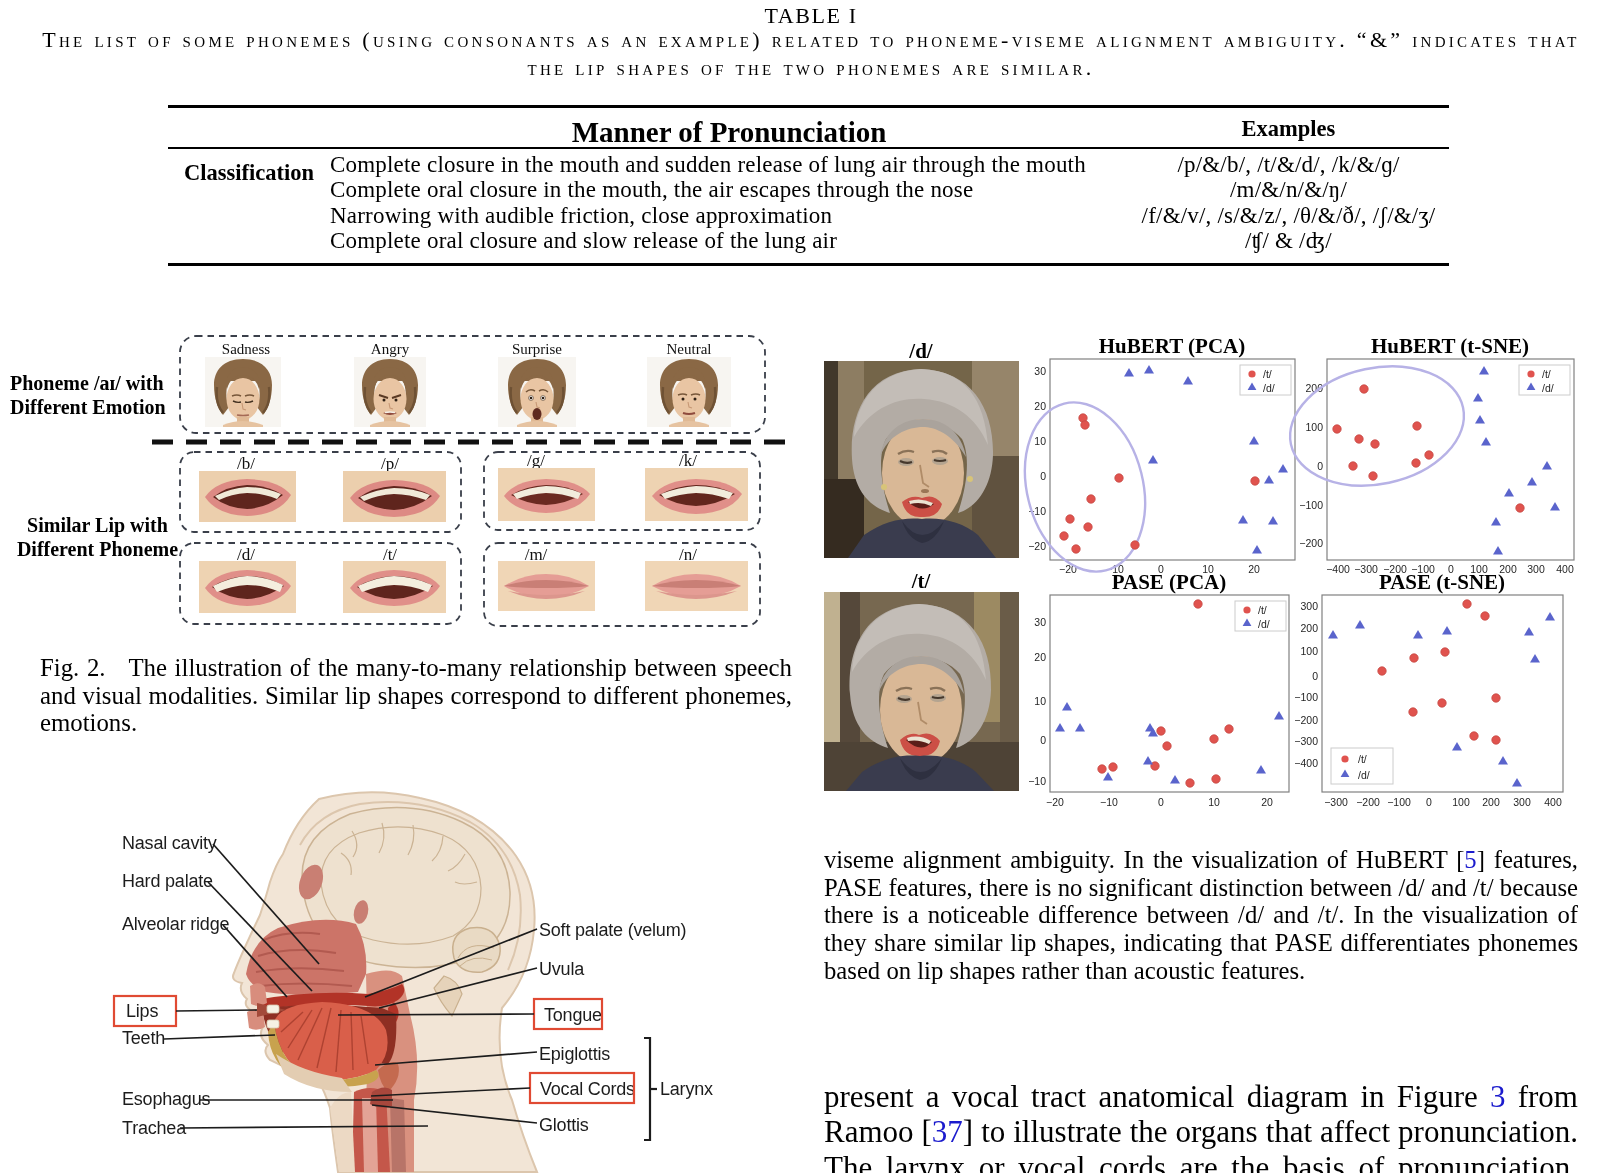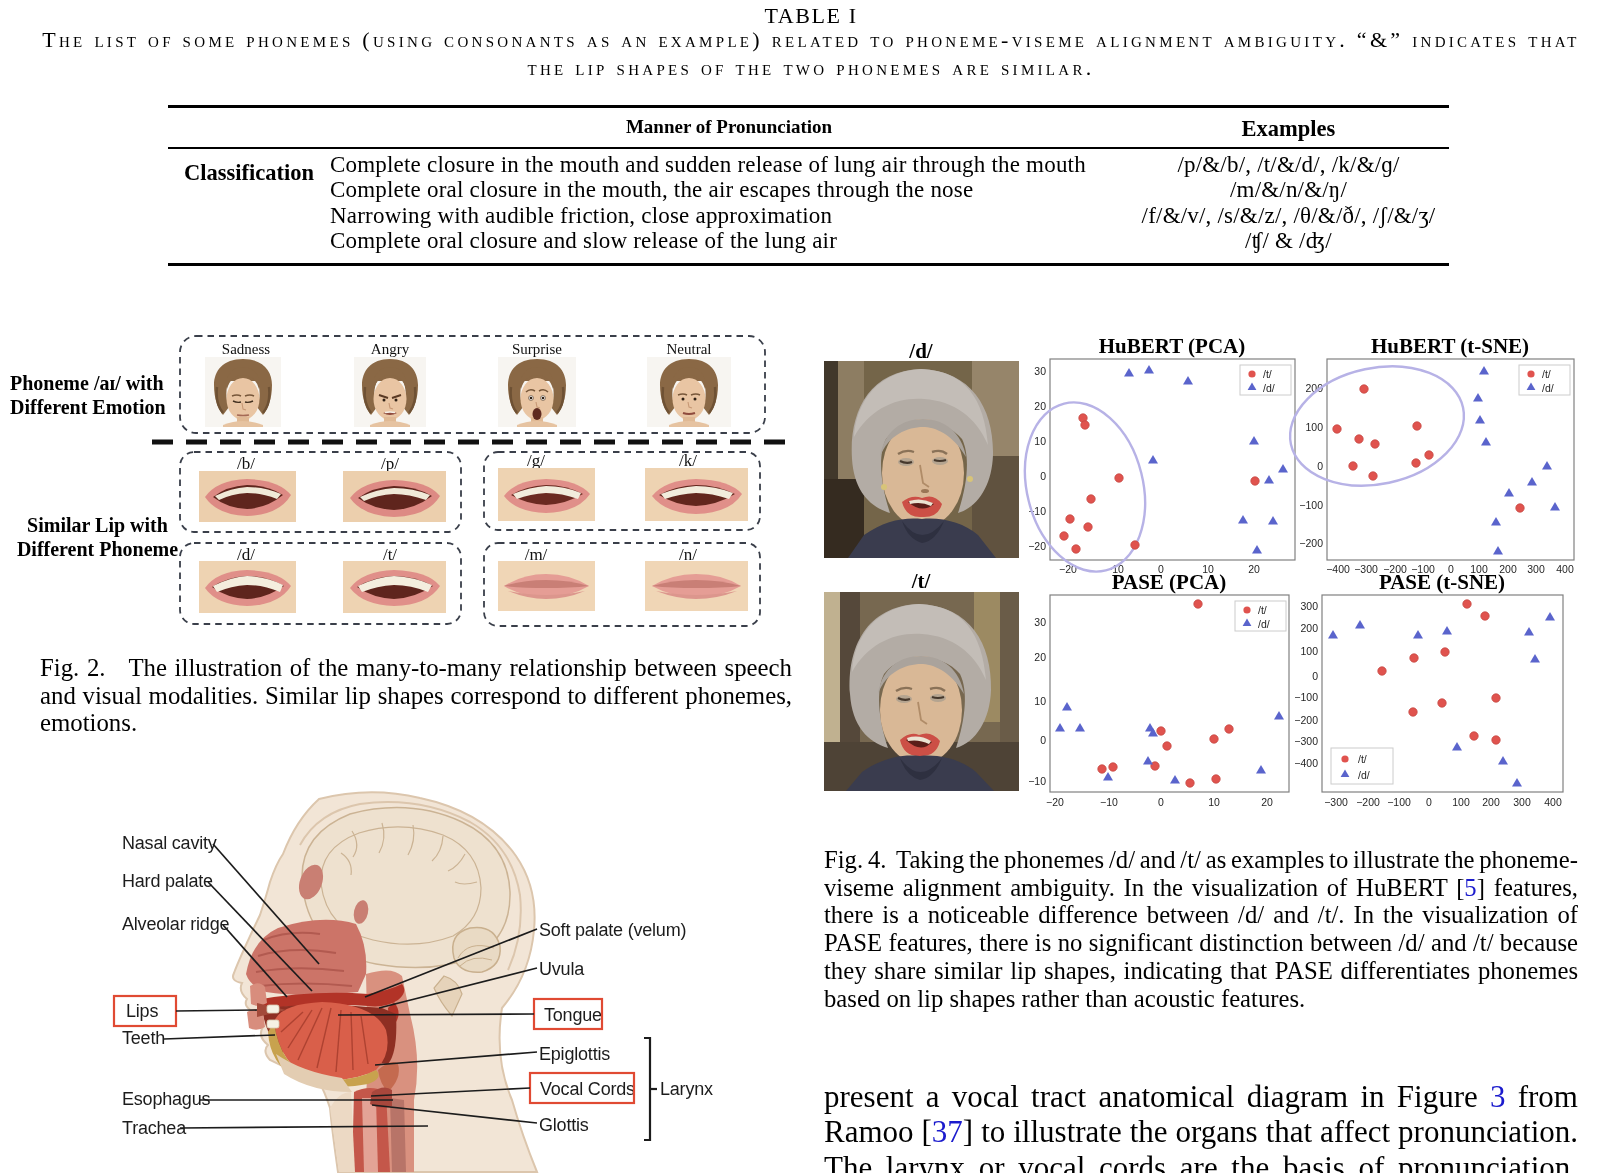--- a/index.html
+++ b/index.html
@@ -15,21 +15,21 @@
 <div id="page">
 
   <div class="abs" style="left:0;top:3px;width:1622px;text-align:center;font-size:22px;letter-spacing:1.6px;">TABLE I</div>
   <div class="abs sc" style="left:22px;top:26px;width:1578px;text-align:center;font-size:22px;line-height:27.5px;letter-spacing:3.3px;">The list of some phonemes (using consonants as an example) related to phoneme-viseme alignment ambiguity. “&amp;” indicates that<br>the lip shapes of the two phonemes are similar.</div>
 
   <div class="abs" style="left:168px;top:105px;width:1281px;height:2.5px;background:#000;"></div>
   <div class="abs" style="left:168px;top:147px;width:1281px;height:1.5px;background:#000;"></div>
   <div class="abs" style="left:168px;top:263px;width:1281px;height:2.5px;background:#000;"></div>
 
   <div class="abs" style="left:168px;top:116px;width:162px;text-align:center;font-size:22.5px;font-weight:bold;margin-top:44px;">Classification</div>
-  <div class="abs" style="left:330px;top:116px;width:798px;text-align:center;font-size:19px;font-weight:bold;">Manner of Pronunciation</div>
+  <div class="abs" style="left:330px;top:116px;width:798px;text-align:center;font-size:29px;font-weight:bold;">Manner of Pronunciation</div>
   <div class="abs" style="left:1128px;top:116px;width:321px;text-align:center;font-size:22.5px;font-weight:bold;">Examples</div>
 
   <div class="abs" style="left:330px;top:152px;width:798px;font-size:23px;letter-spacing:0.2px;line-height:25.4px;">
     <div>Complete closure in the mouth and sudden release of lung air through the mouth</div>
     <div>Complete oral closure in the mouth, the air escapes through the nose</div>
     <div>Narrowing with audible friction, close approximation</div>
     <div>Complete oral closure and slow release of the lung air</div>
   </div>
   <div class="abs" style="left:1128px;top:152px;width:321px;text-align:center;font-size:23px;letter-spacing:0.2px;line-height:25.4px;">
     <div>/p/&amp;/b/, /t/&amp;/d/, /k/&amp;/ɡ/</div>
@@ -572,24 +572,23 @@
       <path d="M530 433.5 l-4.4 7.6 h8.8 Z" fill="#5a64cc"></path>
       <g font-family="Liberation Sans, sans-serif" font-size="10.5" fill="#262626">
         <text x="543" y="427">/t/</text>
             <text x="543" y="443">/d/</text>
       </g>
     </g>
   </svg>
   </div>
 
   <div class="abs" style="left:824px;top:846px;width:754px;font-size:24.7px;line-height:27.7px;">
-    <div class="jline" style="word-spacing:-1.6px;">Fig.&nbsp;4.&nbsp;&nbsp;Taking the phonemes /d/ and /t/ as examples to illustrate the phoneme-</div>
     <div class="jline">viseme alignment ambiguity. In the visualization of HuBERT [<span class="blue">5</span>] features,</div>
+    <div class="jline">PASE features, there is no significant distinction between /d/ and /t/ because</div>
     <div class="jline">there is a noticeable difference between /d/ and /t/. In the visualization of</div>
-    <div class="jline">PASE features, there is no significant distinction between /d/ and /t/ because</div>
     <div class="jline">they share similar lip shapes, indicating that PASE differentiates phonemes</div>
     <div>based on lip shapes rather than acoustic features.</div>
   </div>
 
   <div class="abs" style="left:824px;top:1079px;width:754px;font-size:31px;line-height:35.3px;">
     <div class="jline">present a vocal tract anatomical diagram in Figure <span class="blue">3</span> from</div>
     <div class="jline">Ramoo [<span class="blue">37</span>] to illustrate the organs that affect pronunciation.</div>
     <div class="jline" style="word-spacing:-2.3px;">The larynx or vocal cords are the basis of pronunciation, while</div>
   </div>
 

